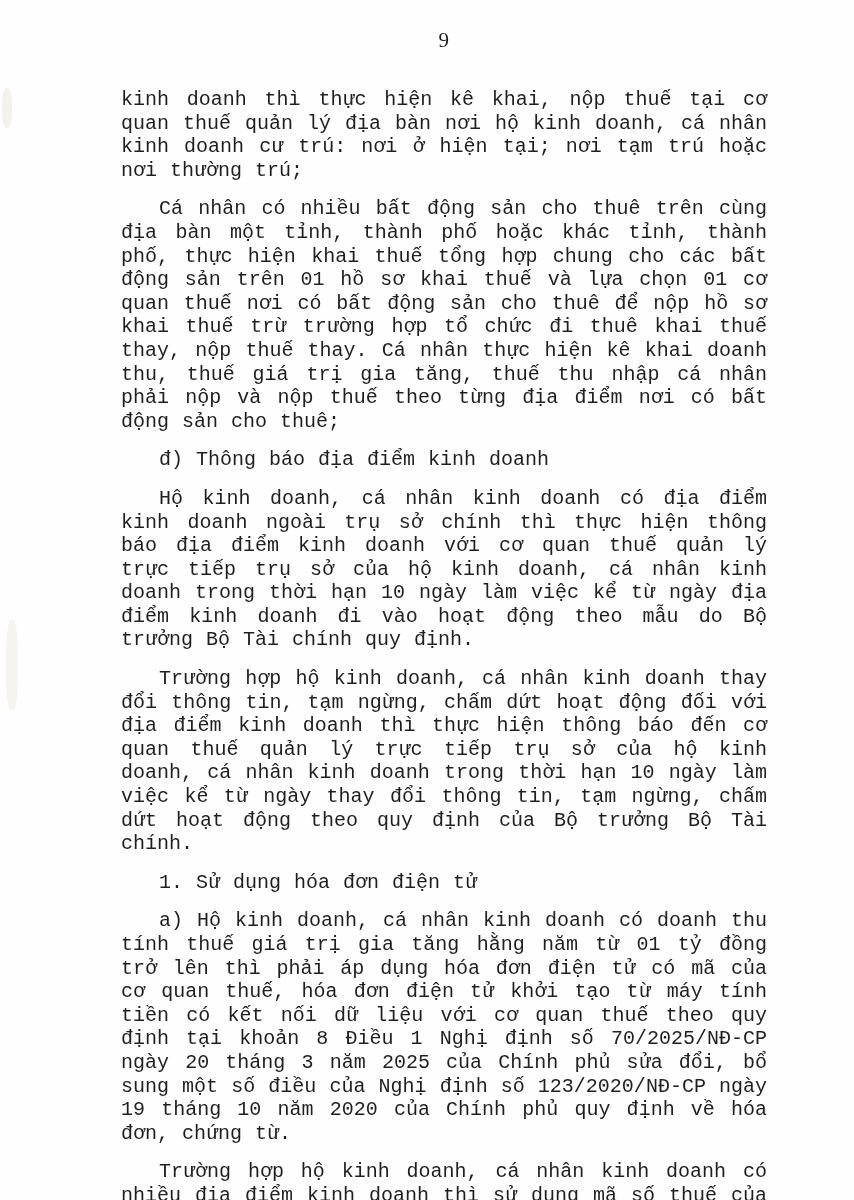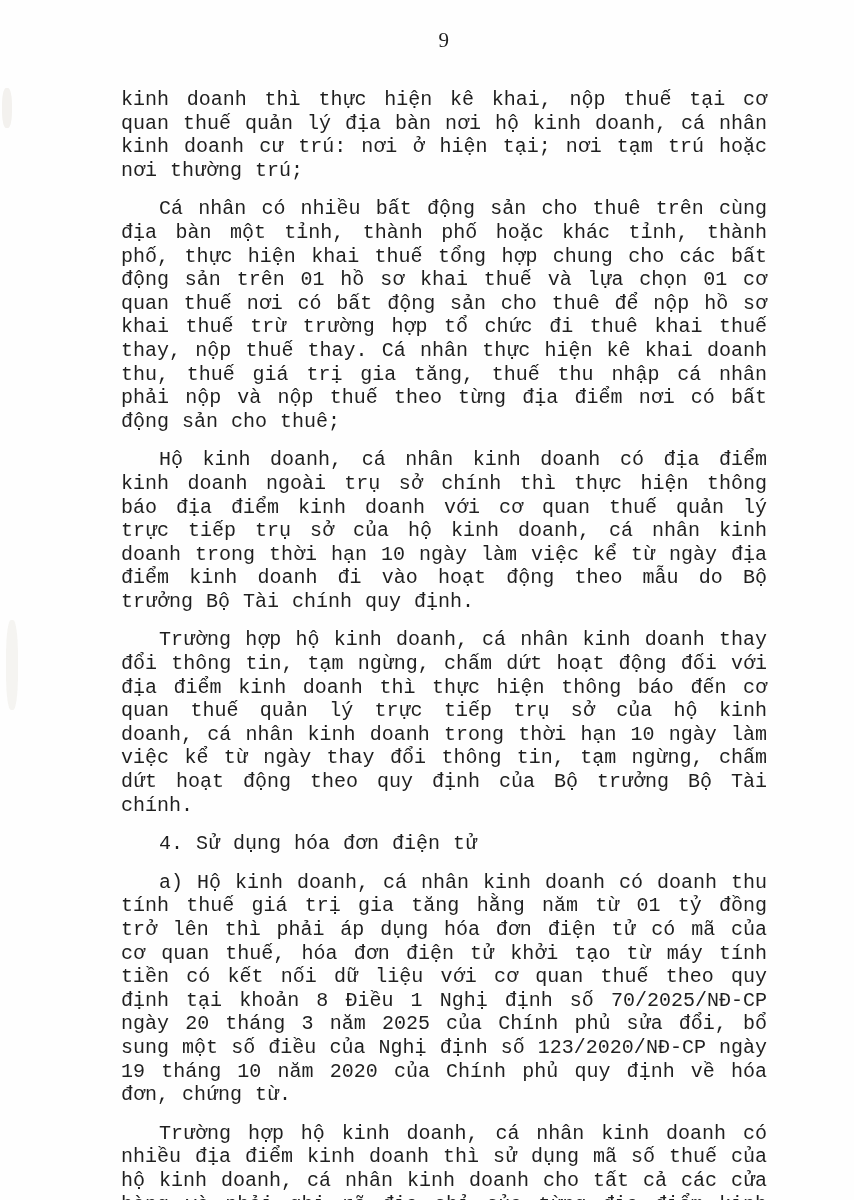--- a/index.html
+++ b/index.html
@@ -65,19 +65,20 @@
 <div class="sheet">
   <div class="smudge s1"></div>
   <div class="smudge s2"></div>
 
   <div class="page-number">9</div>
 
   <div class="body-block">
 
   <p class="para no-indent">kinh doanh thì thực hiện kê khai, nộp thuế tại cơ quan thuế quản lý địa bàn nơi hộ kinh doanh, cá nhân kinh doanh cư trú: nơi ở hiện tại; nơi tạm trú hoặc nơi thường trú;</p>
       <p class="para">Cá nhân có nhiều bất động sản cho thuê trên cùng địa bàn một tỉnh, thành phố hoặc khác tỉnh, thành phố, thực hiện khai thuế tổng hợp chung cho các bất động sản trên 01 hồ sơ khai thuế và lựa chọn 01 cơ quan thuế nơi có bất động sản cho thuê để nộp hồ sơ khai thuế trừ trường hợp tổ chức đi thuê khai thuế thay, nộp thuế thay. Cá nhân thực hiện kê khai doanh thu, thuế giá trị gia tăng, thuế thu nhập cá nhân phải nộp và nộp thuế theo từng địa điểm nơi có bất động sản cho thuê;</p>
+      <p class="para">đ) Thông báo địa điểm kinh doanh</p>
       <p class="para">Hộ kinh doanh, cá nhân kinh doanh có địa điểm kinh doanh ngoài trụ sở chính thì thực hiện thông báo địa điểm kinh doanh với cơ quan thuế quản lý trực tiếp trụ sở của hộ kinh doanh, cá nhân kinh doanh trong thời hạn 10 ngày làm việc kể từ ngày địa điểm kinh doanh đi vào hoạt động theo mẫu do Bộ trưởng Bộ Tài chính quy định.</p>
       <p class="para">Trường hợp hộ kinh doanh, cá nhân kinh doanh thay đổi thông tin, tạm ngừng, chấm dứt hoạt động đối với địa điểm kinh doanh thì thực hiện thông báo đến cơ quan thuế quản lý trực tiếp trụ sở của hộ kinh doanh, cá nhân kinh doanh trong thời hạn 10 ngày làm việc kể từ ngày thay đổi thông tin, tạm ngừng, chấm dứt hoạt động theo quy định của Bộ trưởng Bộ Tài chính.</p>
-      <p class="para">4. Sử dụng hóa đơn điện tử</p>
+      <p class="para">1. Sử dụng hóa đơn điện tử</p>
       <p class="para">a) Hộ kinh doanh, cá nhân kinh doanh có doanh thu tính thuế giá trị gia tăng hằng năm từ 01 tỷ đồng trở lên thì phải áp dụng hóa đơn điện tử có mã của cơ quan thuế, hóa đơn điện tử khởi tạo từ máy tính tiền có kết nối dữ liệu với cơ quan thuế theo quy định tại khoản 8 Điều 1 Nghị định số 70/2025/NĐ-CP ngày 20 tháng 3 năm 2025 của Chính phủ sửa đổi, bổ sung một số điều của Nghị định số 123/2020/NĐ-CP ngày 19 tháng 10 năm 2020 của Chính phủ quy định về hóa đơn, chứng từ.</p>
       <p class="para">Trường hợp hộ kinh doanh, cá nhân kinh doanh có nhiều địa điểm kinh doanh thì sử dụng mã số thuế của hộ kinh doanh, cá nhân kinh doanh cho tất cả các cửa hàng và phải ghi rõ địa chỉ của từng địa điểm kinh doanh trên hóa đơn;</p>
     </div>
 </div>
 
 </body></html>

